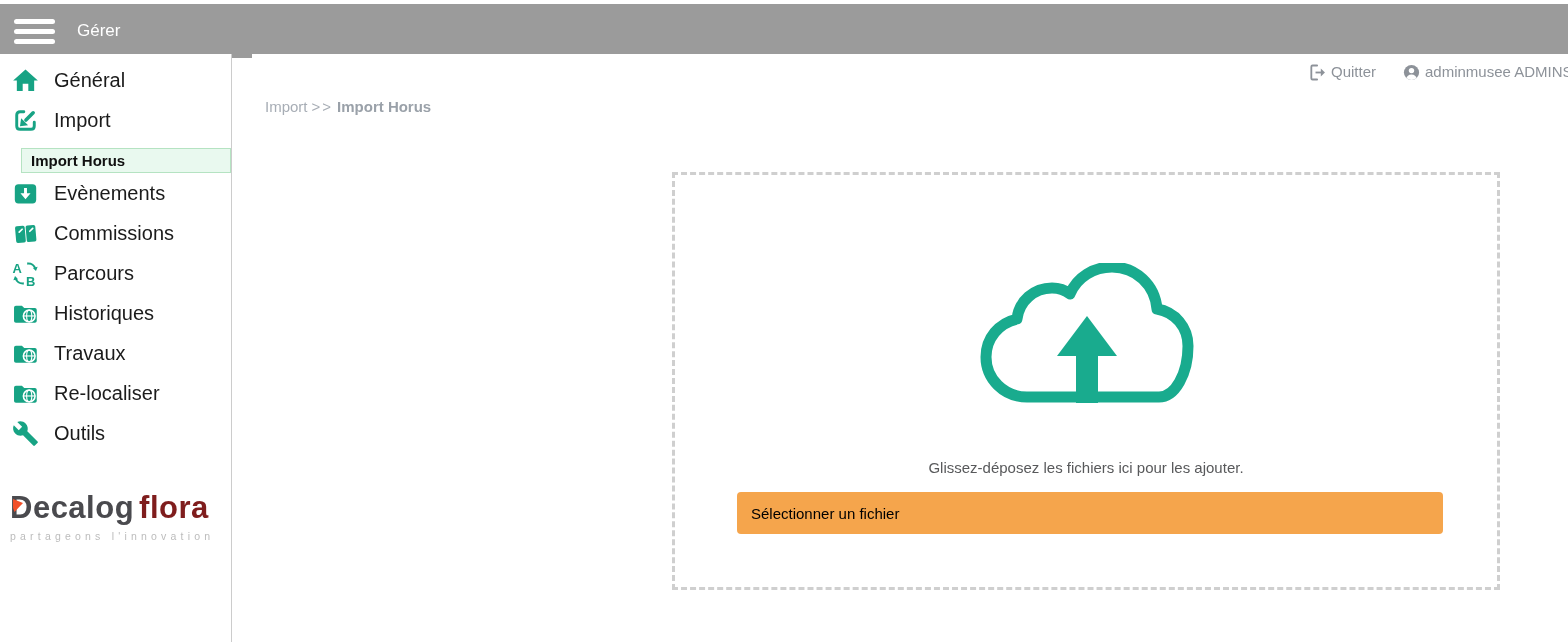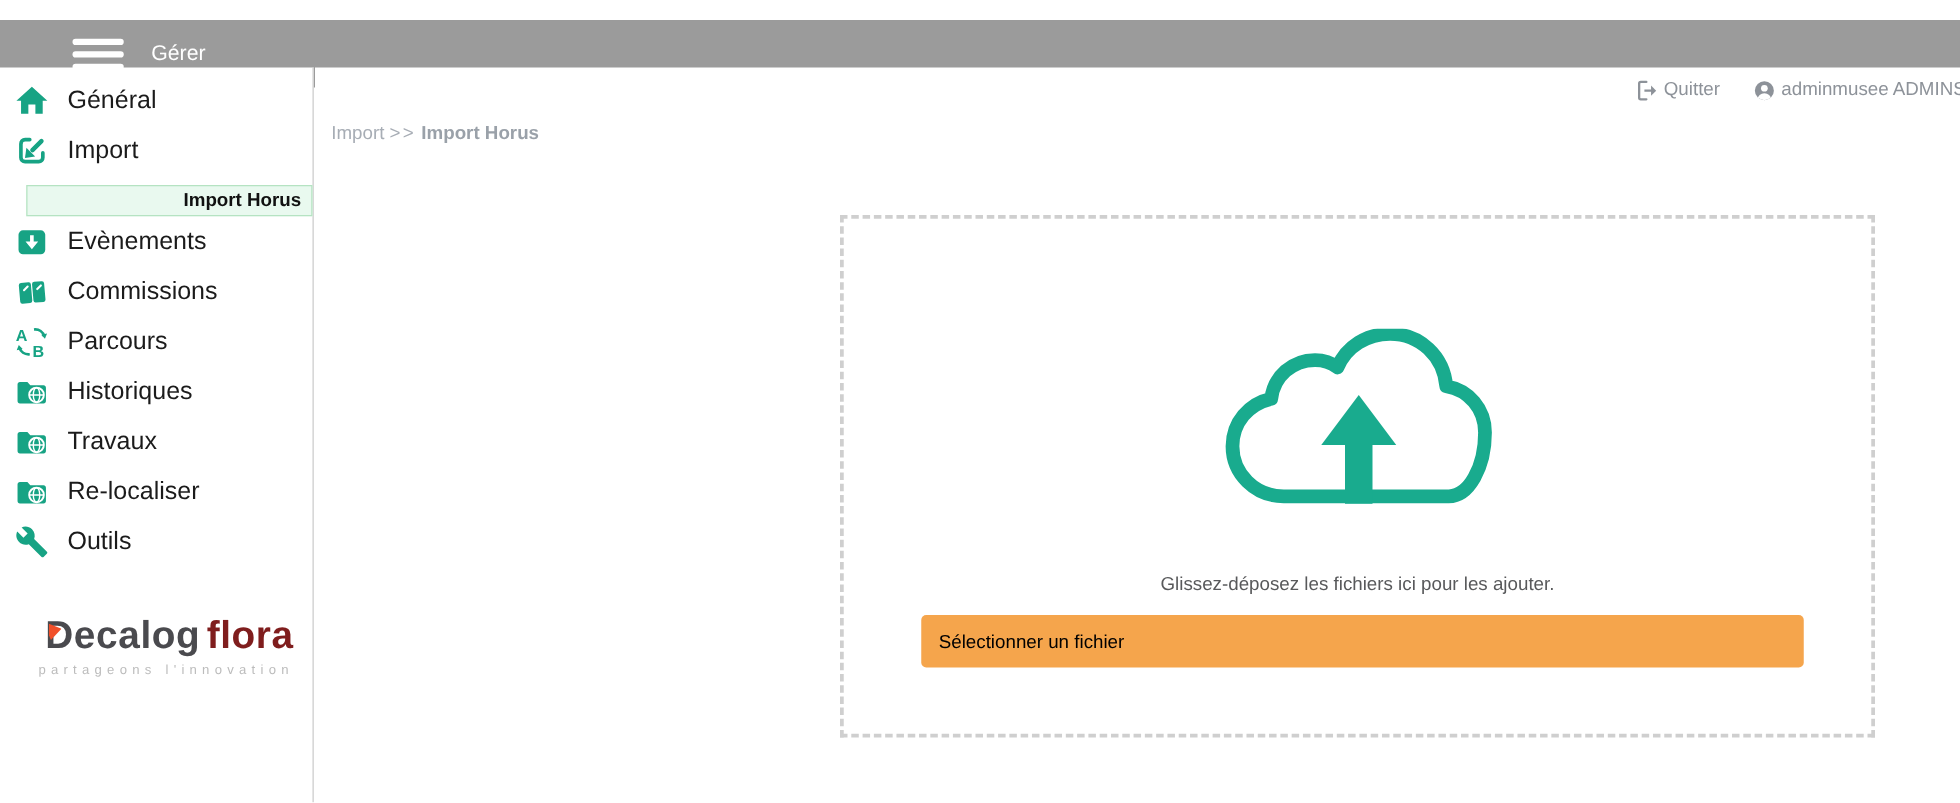--- a/index.html
+++ b/index.html
@@ -6,33 +6,33 @@
     margin: 0; padding: 0;
     width: 1568px; height: 642px;
     overflow: hidden;
     background: #fff;
     font-family: "Liberation Sans", sans-serif;
     position: relative;
   }
 
   
   .topbar {
-    position: absolute; top: 16px; left: 0; right: 0; height: 54px;
+    position: absolute; top: 4px; left: 0; right: 0; height: 54px;
     background: #9b9b9b;
-    display: flex; align-items: center; padding-left: 44px;
+    display: flex; align-items: center;
   }
   .hamburger { margin-left: 14px; cursor: pointer; }
   .hamburger .bar { width: 41px; height: 5px; background: #fff; border-radius: 3px; margin: 5px 0; }
   .topbar-title { color: #fff; font-size: 17px; margin-left: 22px; }
 
   
   .sidebar {
-    position: absolute; top: 54px; left: 0; bottom: 0; width: 251px;
+    position: absolute; top: 54px; left: 0; bottom: 0; width: 232px;
     background: #fff; border-right: 1px solid #ccc;
-    box-sizing: border-box; padding-top: 6px; text-align: right;
+    box-sizing: border-box; padding-top: 6px;
   }
   .nav-item {
     height: 40px; display: flex; align-items: center;
     padding-left: 12px; gap: 15px; cursor: pointer;
   }
   .nav-icon { width: 27px; height: 27px; color: #17a384; flex: 0 0 auto; }
   .nav-icon svg { width: 100%; height: 100%; display: block; }
   .nav-label { font-size: 20px; color: #1b1b1b; white-space: nowrap; }
 
   .submenu { }

